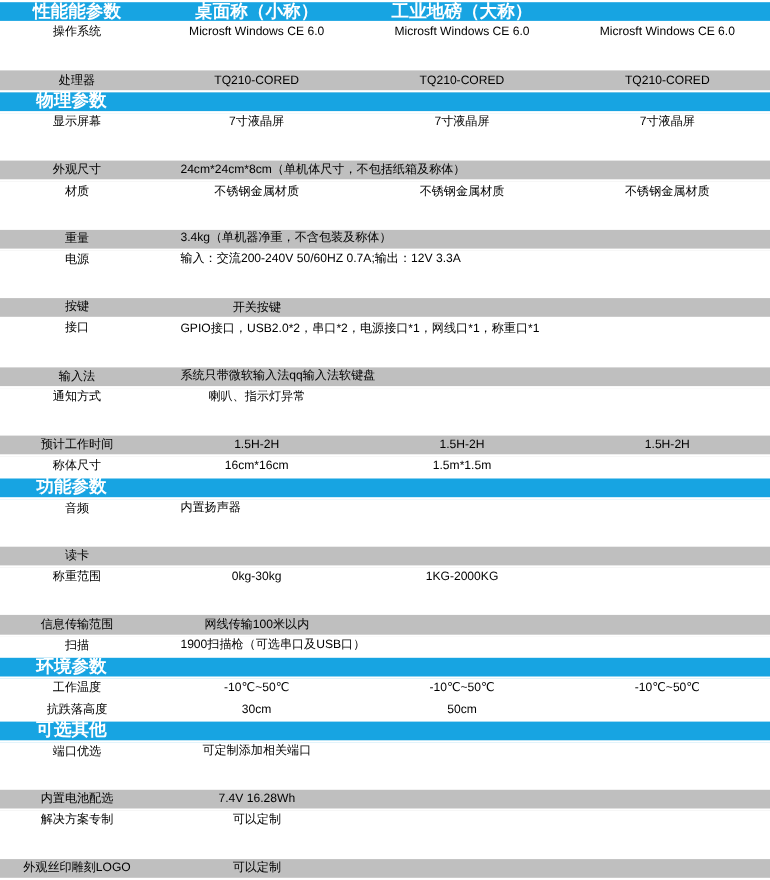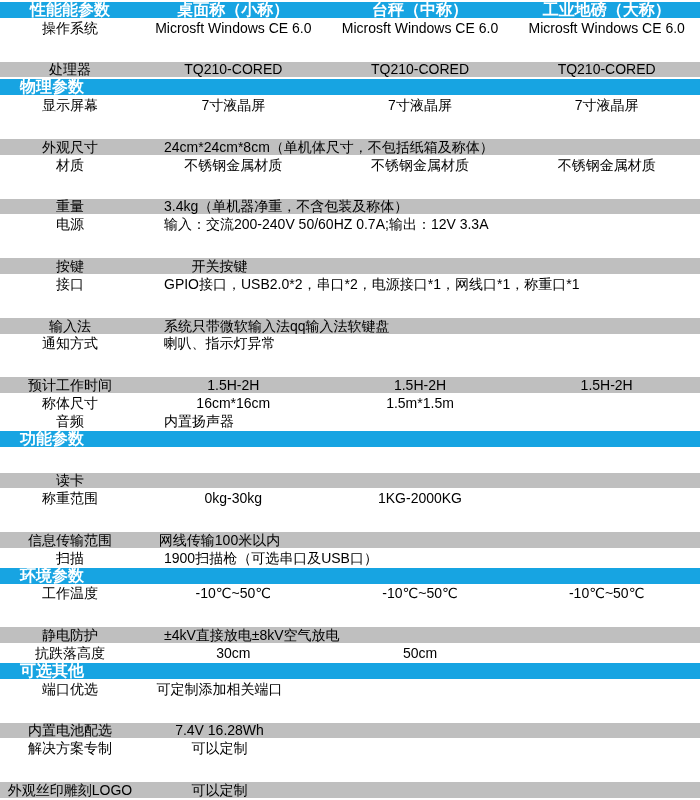--- a/index.html
+++ b/index.html
@@ -20,49 +20,48 @@
     width:700px;height:800px;box-sizing:border-box;
     padding-top:2px;background:var(--white);
   }
   .row{
     flex:1 1 0;min-height:0;
     display:grid;grid-template-columns:140px 1fr 1fr 1fr;
     align-items:center;
     border-bottom:2px solid var(--white);
     box-sizing:border-box;
     position:relative;
-    font-size:14px;
+    font-size:11px;
     line-height:1;
     white-space:nowrap;
   }
   .row.header,.row.section{
     background:var(--blue);
     color:var(--header-text);
     font-weight:700;
     font-size:16px;
   }
   .row.light{background:var(--white);}
   .row.shade{background:var(--gray);margin-top:24px;}
   .hcell,.label-cell,.val-cell{text-align:center;overflow:visible;}
-  .section-label{grid-column:1 / -1;padding-left:20px;}
+  .section-label{grid-column:1 / -1;padding-left:33px;}
   .span-val{
     position:absolute;top:50%;transform:translateY(-50%);
     white-space:nowrap;
   }
   .span-val.left{left:164px;}
-  .span-val.center{left:126px;width:187px;text-align:center;}
+  .span-val.center{left:140px;width:187px;text-align:center;}
 </style>
 </head>
 <body>
 
 <div id="spec-table">
     <div class="row header">
       <div class="hcell">性能能参数</div>
       <div class="hcell">桌面称（小称）</div>
-      <div class="hcell">台秤（中称）</div>
       <div class="hcell">工业地磅（大称）</div>
     </div>
     <div class="row light">
       <div class="label-cell">操作系统</div>
       <div class="val-cell">Microsft Windows CE 6.0</div>
       <div class="val-cell">Microsft Windows CE 6.0</div>
       <div class="val-cell">Microsft Windows CE 6.0</div>
     </div>
     <div class="row shade">
       <div class="label-cell">处理器</div>
@@ -117,26 +116,26 @@
       <div class="label-cell">预计工作时间</div>
       <div class="val-cell">1.5H-2H</div>
       <div class="val-cell">1.5H-2H</div>
       <div class="val-cell">1.5H-2H</div>
     </div>
     <div class="row light">
       <div class="label-cell">称体尺寸</div>
       <div class="val-cell">16cm*16cm</div>
       <div class="val-cell">1.5m*1.5m</div>
     </div>
+    <div class="row section">
+      <div class="section-label">功能参数</div>
+    </div>
     <div class="row light">
       <div class="label-cell">音频</div>
       <div class="span-val left">内置扬声器</div>
-    </div>
-    <div class="row section">
-      <div class="section-label">功能参数</div>
     </div>
     <div class="row shade">
       <div class="label-cell">读卡</div>
     </div>
     <div class="row light">
       <div class="label-cell">称重范围</div>
       <div class="val-cell">0kg-30kg</div>
       <div class="val-cell">1KG-2000KG</div>
     </div>
     <div class="row shade">
@@ -148,24 +147,20 @@
       <div class="span-val left">1900扫描枪（可选串口及USB口）</div>
     </div>
     <div class="row section">
       <div class="section-label">环境参数</div>
     </div>
     <div class="row light">
       <div class="label-cell">工作温度</div>
       <div class="val-cell">-10℃~50℃</div>
       <div class="val-cell">-10℃~50℃</div>
       <div class="val-cell">-10℃~50℃</div>
-    </div>
-    <div class="row shade">
-      <div class="label-cell">静电防护</div>
-      <div class="span-val left">±4kV直接放电±8kV空气放电</div>
     </div>
     <div class="row light">
       <div class="label-cell">抗跌落高度</div>
       <div class="val-cell">30cm</div>
       <div class="val-cell">50cm</div>
     </div>
     <div class="row section">
       <div class="section-label">可选其他</div>
     </div>
     <div class="row light">

